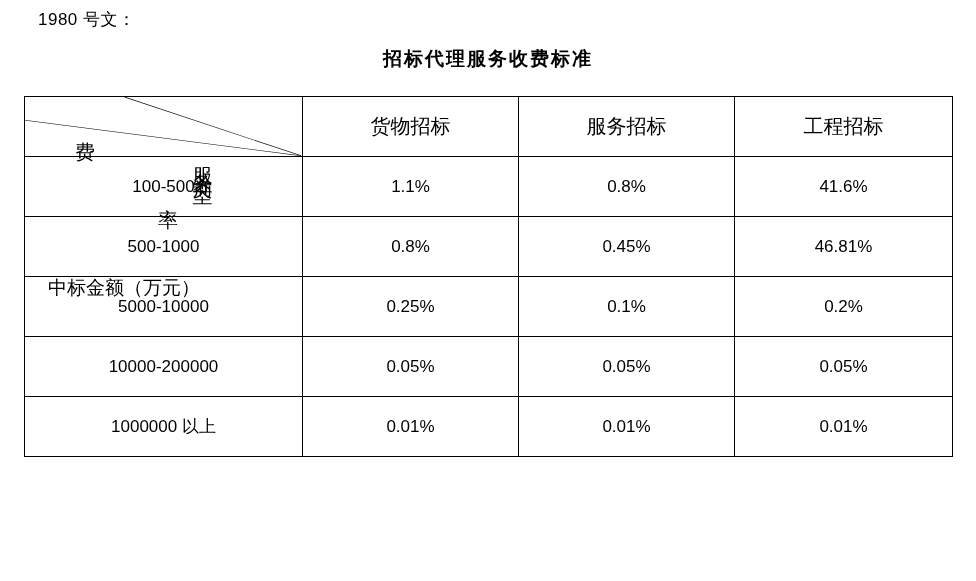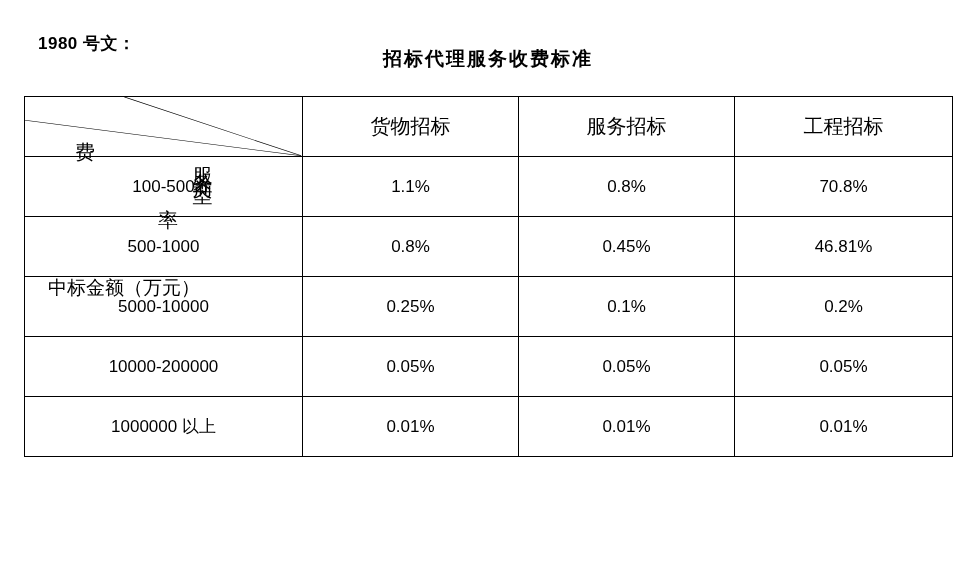--- a/index.html
+++ b/index.html
@@ -14,23 +14,22 @@
     color: #000000;
     position: relative;
     overflow: hidden;
   }
   .doc-ref {
     position: absolute;
     left: 38px;
     top: 8px;
     font-family: "Liberation Sans", sans-serif;
     font-size: 17px;
-    font-weight: bold;
+    font-weight: normal;
     letter-spacing: 0.5px;
-    margin-top: 24px;
   }
   .doc-title {
     position: absolute;
     left: 0;
     right: 0;
     top: 46px;
     text-align: center;
     font-family: "Liberation Serif", serif;
     font-size: 19px;
     font-weight: bold;
@@ -129,21 +128,21 @@
         </td>
         <td class="cat-cell header-cell">货物招标</td>
         <td class="cat-cell header-cell">服务招标</td>
         <td class="cat-cell header-cell">工程招标</td>
       </tr>
 
       <tr>
         <td class="row-label">100-500</td>
         <td>1.1%</td>
         <td>0.8%</td>
-        <td>70.8%</td>
+        <td>41.6%</td>
       </tr>
       <tr>
         <td class="row-label">500-1000</td>
         <td>0.8%</td>
         <td>0.45%</td>
         <td>46.81%</td>
       </tr>
       <tr>
         <td class="row-label">5000-10000</td>
         <td>0.25%</td>

